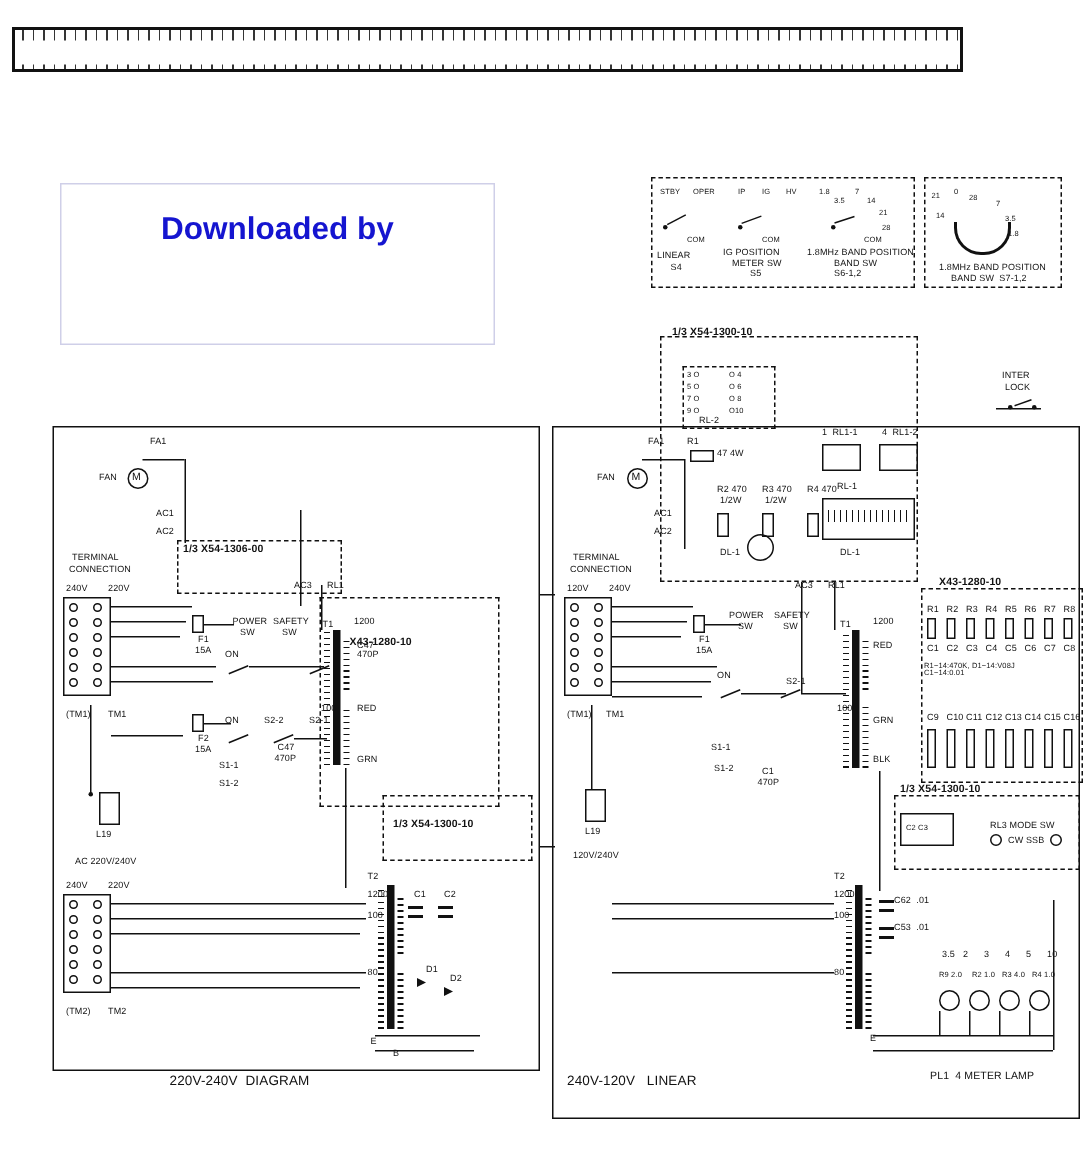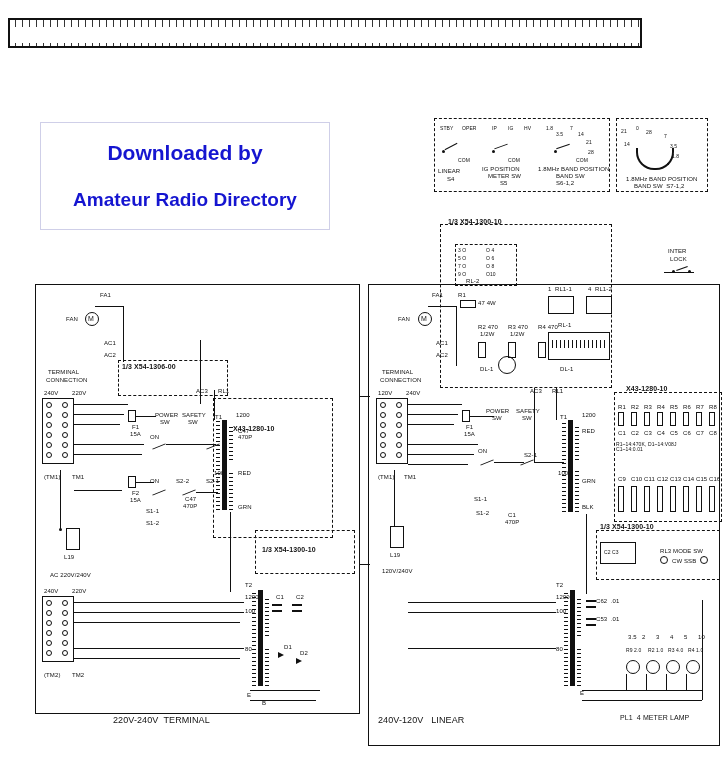--- a/index.html
+++ b/index.html
@@ -160,21 +160,20 @@
 
   <div class="title-banner">
     <div class="zig"></div>
     <div class="inner-mask"></div>
   </div>
   <div class="title-end-l"></div>
   <div class="title-end-r"></div>
 
   <div class="watermark">
     <div class="w1">Downloaded by</div>
-    <div class="w2">Amateur Radio Directory</div>
   </div>
 
   <div class="dash" style="left:434px; top:118px; width:176px; height:74px;"></div>
   <div class="dash" style="left:616px; top:118px; width:92px; height:74px;"></div>
 
   <div class="lbl" style="left:440px; top:126px;">STBY</div>
   <div class="lbl" style="left:462px; top:126px;">OPER</div>
   <div class="lbl" style="left:492px; top:126px;">IP</div>
   <div class="lbl" style="left:508px; top:126px;">IG</div>
   <div class="lbl" style="left:524px; top:126px;">HV</div>
@@ -218,21 +217,21 @@
   <div class="lbl s6" style="left:634px; top:183px;">BAND SW  S7-1,2</div>
 
   <div class="lbl s6" style="left:668px; top:248px;">INTER</div>
   <div class="lbl s6" style="left:670px; top:256px;">LOCK</div>
   <div class="hl" style="left:664px; top:272px; width:30px;"></div>
   <div class="hl" style="left:676px; top:268px; width:12px; transform:rotate(-20deg);"></div>
   <div class="dot" style="left:672px; top:270px;"></div>
   <div class="dot" style="left:688px; top:270px;"></div>
 
   <div class="blk" style="left:35px; top:284px; width:325px; height:430px;"></div>
-  <div class="lbl s9" style="left:113px; top:716px;">220V-240V  TERMINAL</div>
+  <div class="lbl s9" style="left:113px; top:716px;">220V-240V  DIAGRAM</div>
 
   <div class="lbl s6" style="left:100px; top:292px;">FA1</div>
   <div class="hl" style="left:95px; top:306px; width:28px;"></div>
   <div class="lbl s6" style="left:66px; top:316px;">FAN</div>
   <div class="circ" style="left:85px; top:312px; width:14px; height:14px;"></div>
   <div class="lbl s7" style="left:88px; top:315px;">M</div>
 
   <div class="lbl s6" style="left:104px; top:340px;">AC1</div>
   <div class="lbl s6" style="left:104px; top:352px;">AC2</div>
   <div class="lbl s6" style="left:196px; top:388px;">AC3</div>

